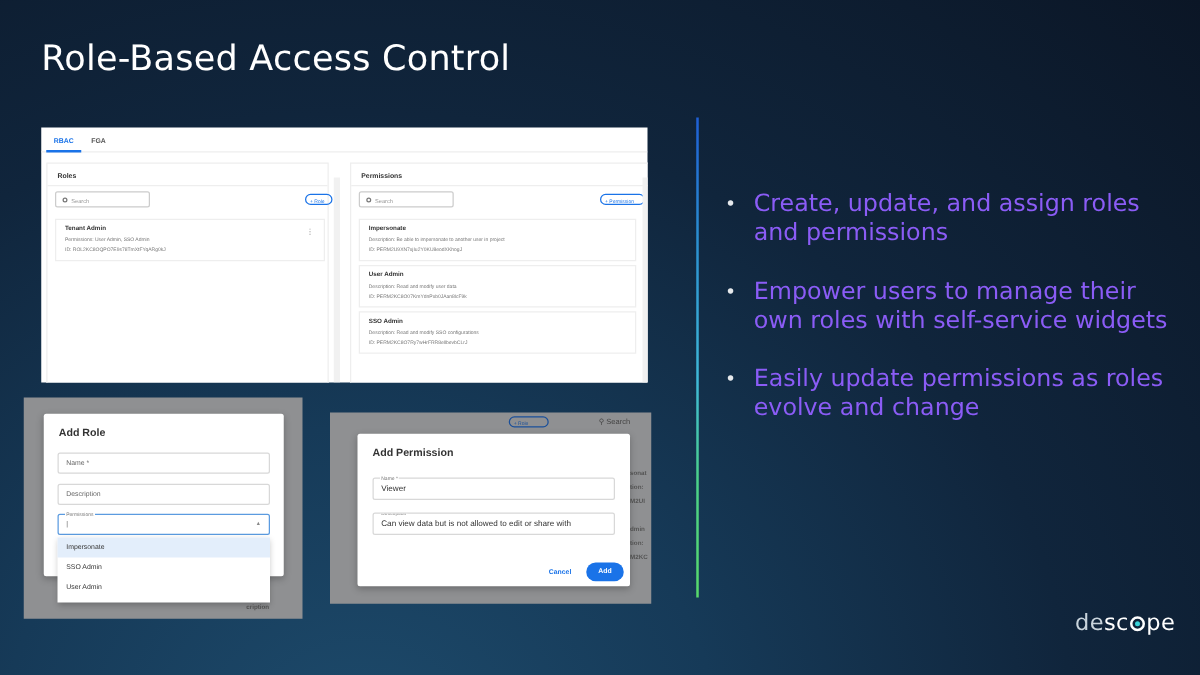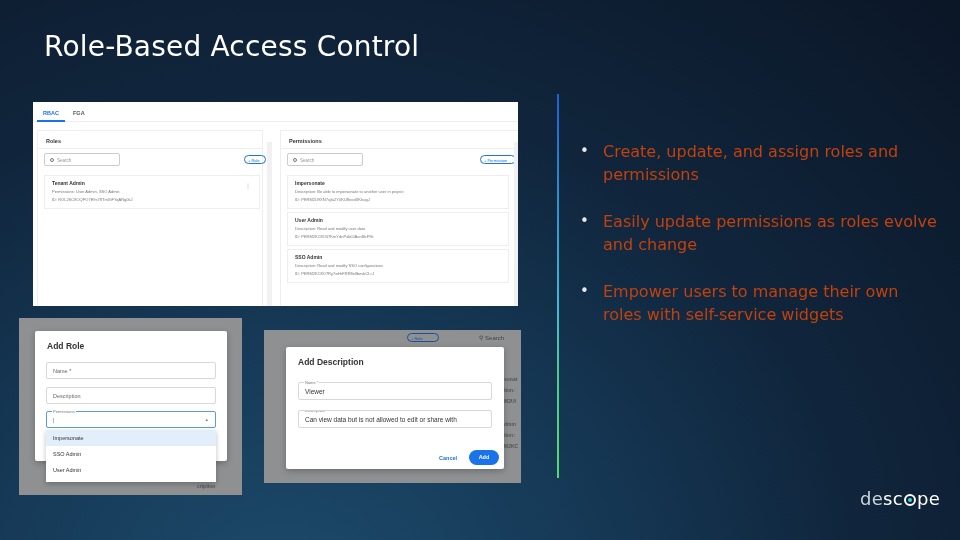--- a/index.html
+++ b/index.html
@@ -4,33 +4,33 @@
 <style>
   * { box-sizing: border-box; margin: 0; padding: 0; }
   html, body { width: 960px; height: 540px; overflow: hidden; }
   body {
     font-family: "Liberation Sans", "DejaVu Sans", sans-serif;
     background: radial-gradient(ellipse at 30% 110%, #1d4a6b 0%, #163a58 30%, #10253c 60%, #0b1626 100%);
     position: relative;
     color: #fff;
   }
   .title {
-    position: absolute; left: 44px; top: 30px;
+    position: absolute; left: 33px; top: 30px;
     font-size: 28px; font-weight: 400; color: #ffffff; letter-spacing: 0.2px;
     font-family: "DejaVu Sans", sans-serif;
   }
   .vline {
     position: absolute; left: 557px; top: 94px; width: 2px; height: 384px;
     background: linear-gradient(to bottom, #1e5fd6 0%, #2a8ed0 25%, #3fb9d8 55%, #4bd08a 75%, #58d96a 100%);
   }
   .bullets {
-    position: absolute; left: 580px; top: 140px; width: 360px;
+    position: absolute; left: 580px; top: 152px; width: 360px;
     list-style: none;
     font-family: "DejaVu Sans", sans-serif;
-    font-size: 16px; line-height: 23px; color: #c2410c;
+    font-size: 19px; line-height: 23px; color: #8b5cf6;
   }
   .bullets li { position: relative; padding-left: 23px; margin-bottom: 24px; }
   .bullets li::before {
     content: "•"; position: absolute; left: 0; top: 0; font-size: 15px; color: #e6e9ec;
   }
   .logo {
     position: absolute; left: 860px; top: 488px;
     font-family: "DejaVu Sans", sans-serif; font-size: 18px; letter-spacing: 0.3px;
     color: #fff; font-weight: 400;
   }
@@ -182,37 +182,37 @@
   <div class="bg-faint" style="left:215px; top:4px; font-size:6px; color:#444;">⚲ <span>Search</span></div>
   <div class="bg-faint" style="left:240px; top:44px; line-height:11px; font-weight:bold;">
     <div>sonat</div>
     <div>tion:</div>
     <div>M2UI</div>
     <div style="margin-top:12px">dmin</div>
     <div>tion:</div>
     <div>M2KC</div>
   </div>
   <div class="dialog" style="left:22px; top:17px; width:218px; height:122px;">
-    <div class="dialog-title">Add Description</div>
+    <div class="dialog-title">Add Permission</div>
     <div class="field" style="left:12px; top:35px; width:194px; height:18px;">
       <span class="lbl">Name *</span>
       <span class="val">Viewer</span>
     </div>
     <div class="field" style="left:12px; top:63px; width:194px; height:18px; overflow:hidden; white-space:nowrap;">
       <span class="lbl">Description</span>
       <span class="val">Can view data but is not allowed to edit or share with</span>
     </div>
     <span class="btn-cancel" style="left:153px; top:108px;">Cancel</span>
     <div class="btn-add" style="left:183px; top:103px; width:30px; height:15px;">Add</div>
   </div>
 </div>
 
 <div class="vline"></div>
 
 <ul class="bullets">
   <li>Create, update, and assign roles and permissions</li>
+  <li>Empower users to manage their own roles with self-service widgets</li>
   <li>Easily update permissions as roles evolve and change</li>
-  <li>Empower users to manage their own roles with self-service widgets</li>
 </ul>
 
 <div class="logo">
   <span class="dim">de</span><span>sc</span><span class="o"></span><span>pe</span>
 </div>
 
 </body></html>

